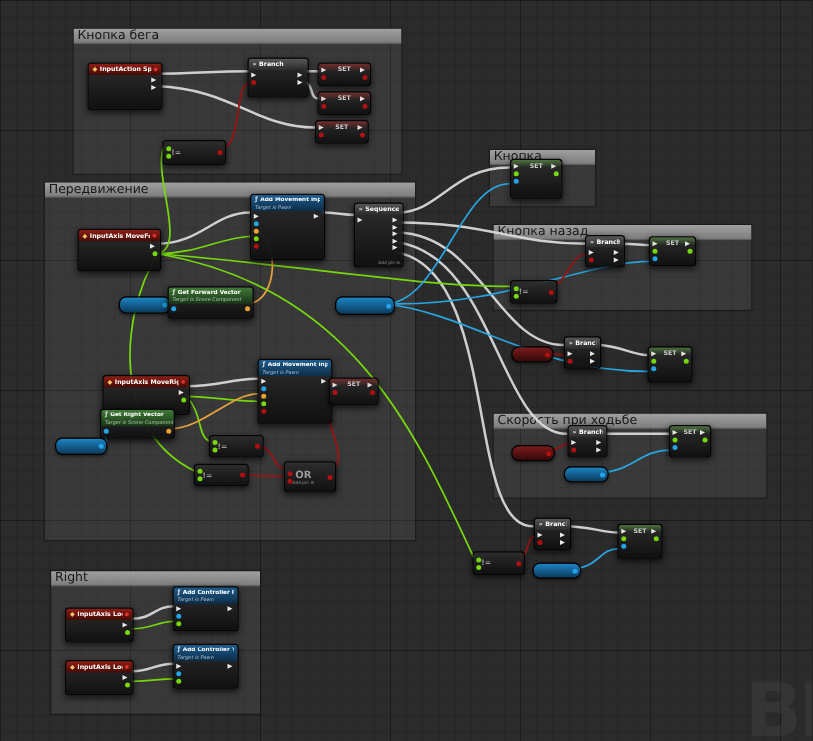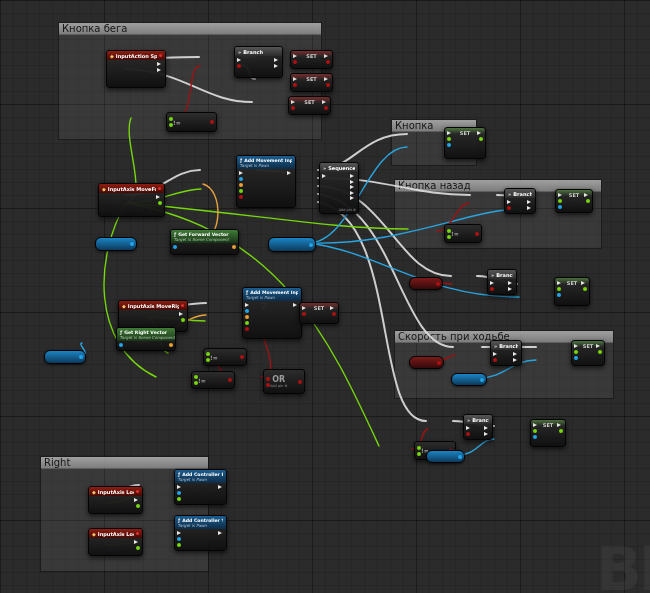--- a/index.html
+++ b/index.html
@@ -12,21 +12,21 @@
       linear-gradient(90deg,rgba(0,0,0,.12) 1px,transparent 1px);
     background-size:104px 104px,104px 104px,13px 13px,13px 13px;}
   .wm{position:absolute;left:596px;top:534px;font-size:60px;font-weight:bold;
     color:rgba(255,255,255,.05);z-index:0;letter-spacing:-3px;user-select:none;}
   .comment{position:absolute;background:rgba(152,152,152,.13);border:1px solid rgba(5,5,5,.55);z-index:0;}
   .comment .bar{height:11px;line-height:11px;background:linear-gradient(rgba(178,178,178,.85),rgba(138,138,138,.85));
     color:#161616;font-size:10px;padding:0 3px;white-space:nowrap;overflow:hidden;border-bottom:1px solid rgba(0,0,0,.4);}
   .wires{position:absolute;inset:0;z-index:1;pointer-events:none;}
   .wires path{fill:none;stroke-linecap:round;}
   .node{position:absolute;z-index:2;background:linear-gradient(rgba(44,44,44,.96),rgba(15,15,15,.96));
-    border:1px solid #040404;border-radius:3px;box-shadow:0 2px 5px rgba(0,0,0,.65);overflow:hidden;margin-left:36px;}
+    border:1px solid #040404;border-radius:3px;box-shadow:0 2px 5px rgba(0,0,0,.65);overflow:hidden;}
   .hd{display:flex;align-items:center;gap:2px;height:9px;padding:0 3px;font-size:5px;font-weight:bold;
     color:#fff;white-space:nowrap;overflow:hidden;}
   .hd2{padding:1px 3px;white-space:nowrap;overflow:hidden;}
   .l1{display:flex;gap:2px;align-items:center;font-size:4.6px;font-weight:bold;color:#fff;white-space:nowrap;}
   .l2{font-size:4px;font-style:italic;color:rgba(225,240,255,.7);white-space:nowrap;}
   .greenh .l2{color:rgba(215,250,215,.7);}
   .red{background:linear-gradient(#8f1d12,#430b06);}
   .blue{background:linear-gradient(#1c5d8f,#0d2c46);}
   .greenh{background:linear-gradient(#3f7c36,#1a3317);}
   .gray{background:linear-gradient(#565656,#2b2b2b);}
@@ -58,20 +58,23 @@
 </style>
 </head>
 <body>
 
 <div class="canvas">
 
   <div class="wm">BL</div>
 
   <div class="comment" style="left:58px;top:22px;width:262px;height:116px">
     <div class="bar">Кнопка бега</div>
+    </div>
+  <div class="comment" style="left:35px;top:145px;width:296px;height:286px">
+    <div class="bar">Передвижение</div>
     </div>
   <div class="comment" style="left:391px;top:119px;width:84px;height:45px">
     <div class="bar">Кнопка</div>
     </div>
   <div class="comment" style="left:394px;top:179px;width:206px;height:68px">
     <div class="bar">Кнопка назад</div>
     </div>
   <div class="comment" style="left:394px;top:330px;width:218px;height:67px">
     <div class="bar">Скорость при ходьбе</div>
     </div>

